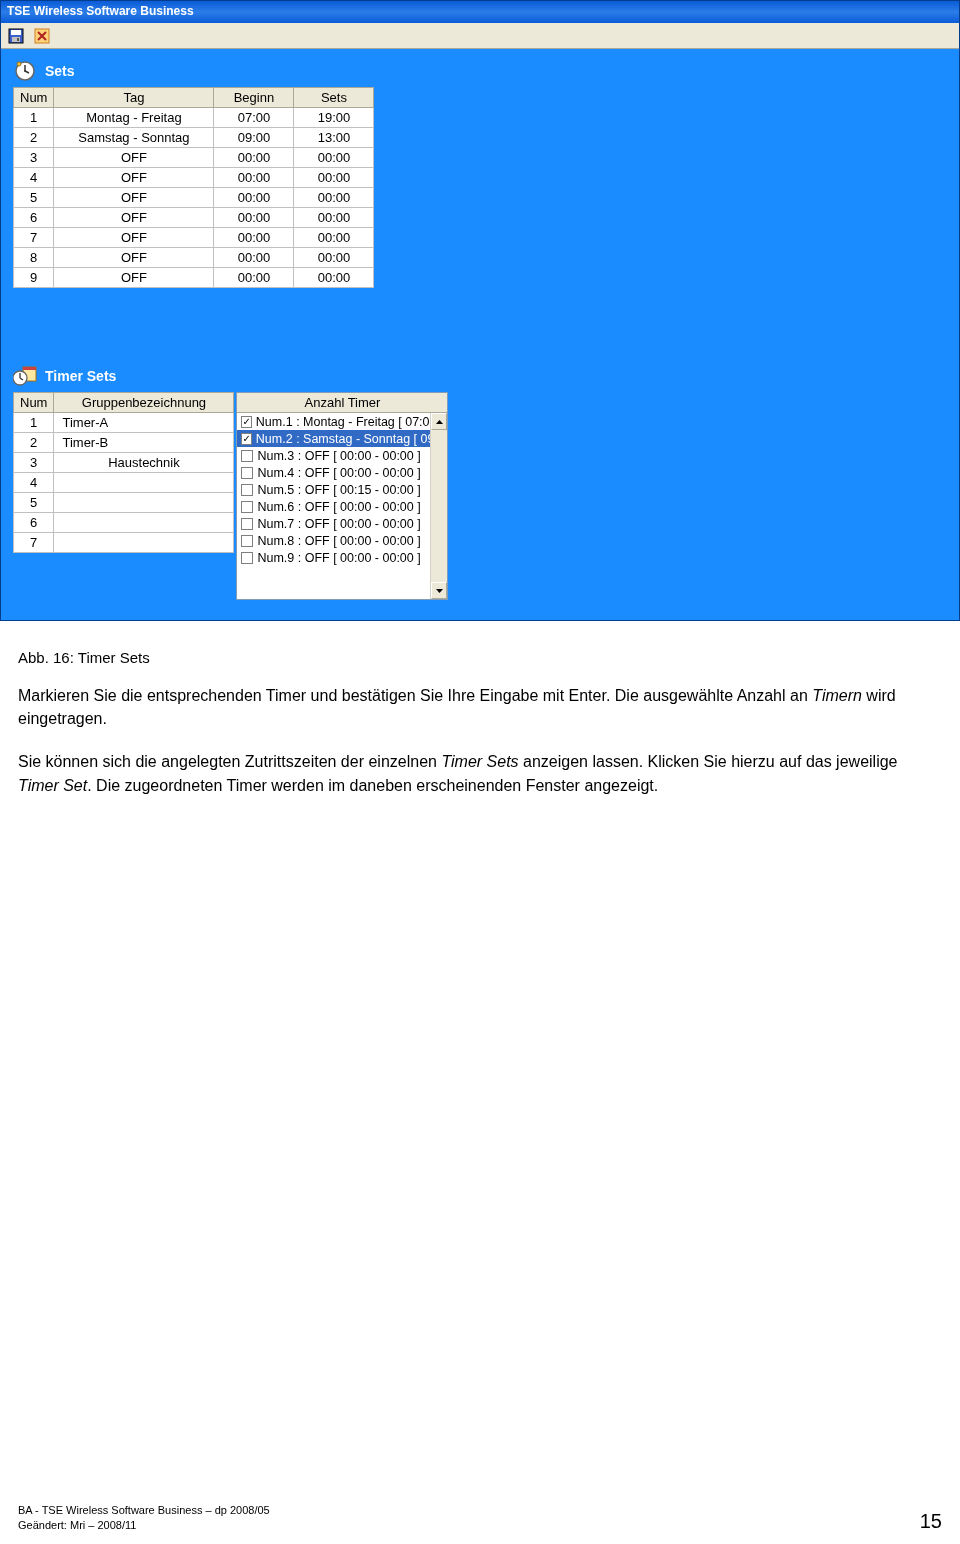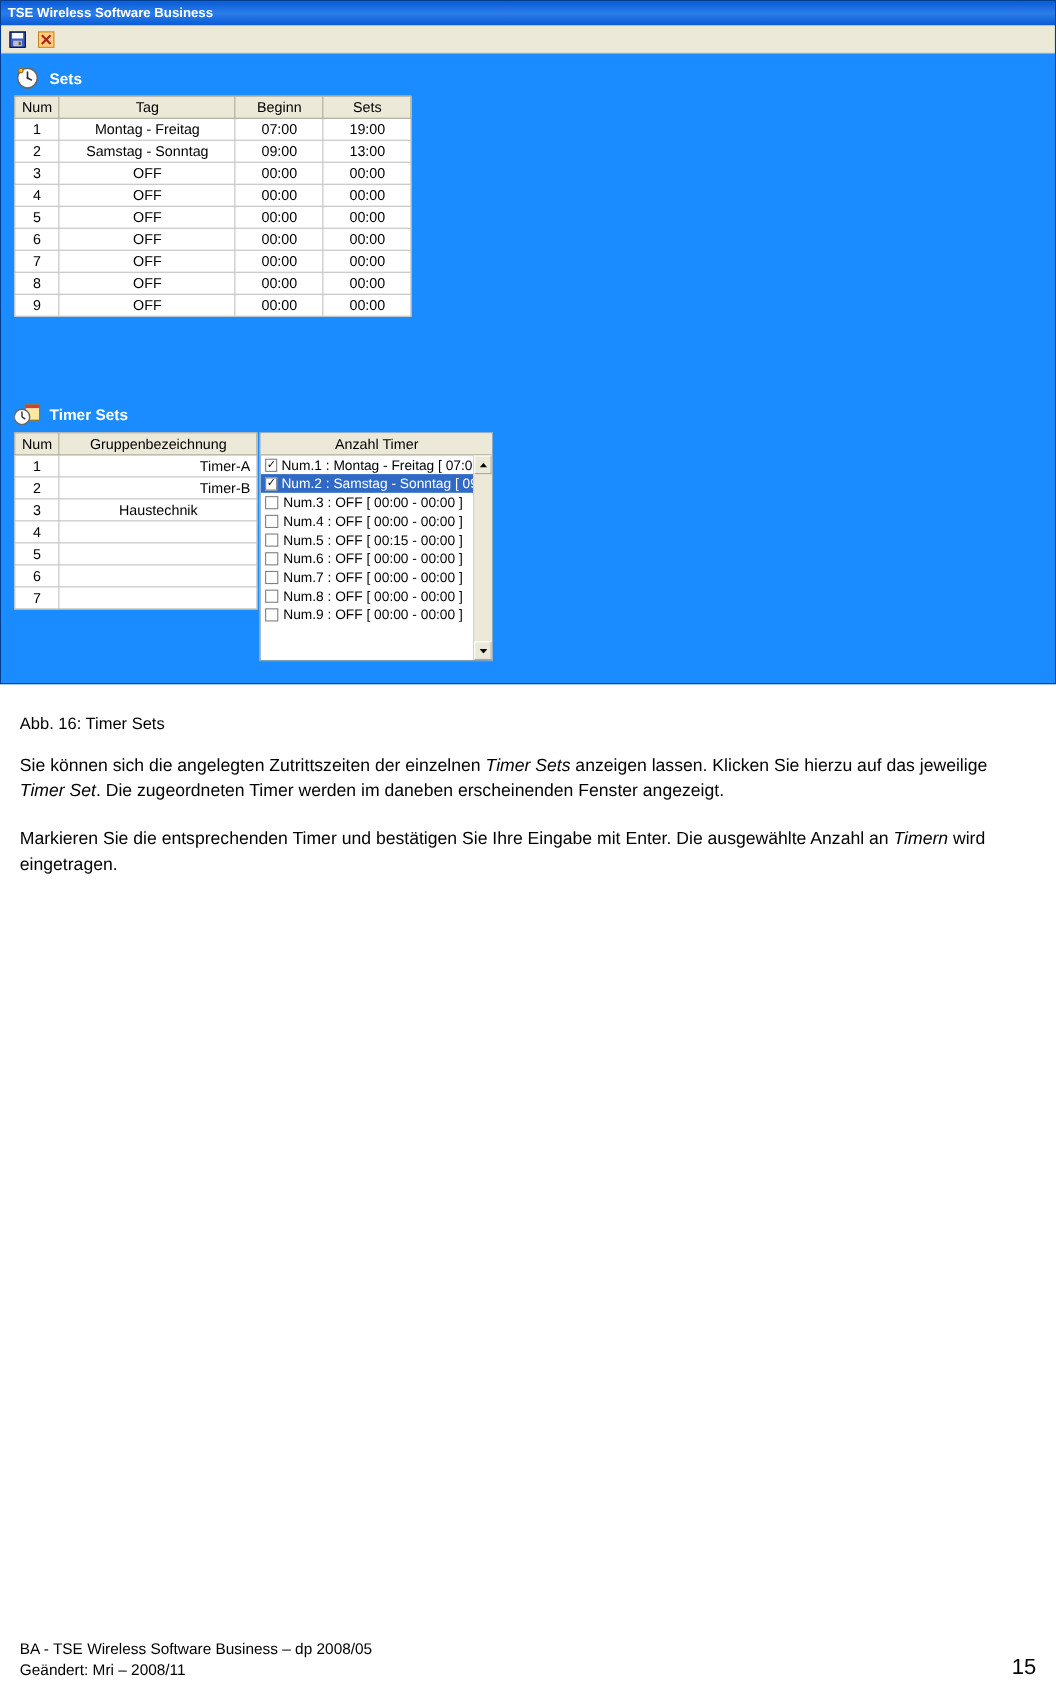--- a/index.html
+++ b/index.html
@@ -83,21 +83,21 @@
     padding: 2px 6px;
     font-weight: normal;
     font-size: 13px;
     text-align: center;
   }
   table.grid td {
     border: 1px solid #c0c0c0;
     padding: 2px 6px;
     text-align: center;
   }
-  table.grid td.left { text-align: right; padding-left: 8px; }
+  table.grid td.left { text-align: left; padding-left: 8px; }
   table.grid td.num-col { text-align: center; width: 30px; }
   .timer-grid th:nth-child(1) { width: 38px; }
   .timer-grid th:nth-child(2) { width: 160px; }
   .timer-grid th:nth-child(3) { width: 80px; }
   .timer-grid th:nth-child(4) { width: 80px; }
 
   .sets-row {
     display: flex;
     gap: 2px;
     align-items: flex-start;
@@ -198,22 +198,23 @@
     position: absolute;
     left: 18px;
     width: 924px;
     top: 1490px;
     display: flex;
     justify-content: space-between;
     align-items: flex-end;
     font-family: "Verdana","Arial",sans-serif;
   }
   .footer-left {
-    font-size: 14px;
+    font-size: 11px;
     line-height: 1.35;
+    margin-top: 13px;
   }
   .footer-right {
     font-size: 20px;
   }
   .page-wrap { position: relative; width:960px; height:1544px; }
 </style>
 </head>
 <body>
 <div class="page-wrap">
 
@@ -437,24 +438,24 @@
       </div>
 
     </div>
   </div>
 
   <div class="doc-text">
     <div class="caption">
       <span>Abb. 16: Timer Sets</span>
     </div>
     <p class="para">
-      <span>Sie können sich die angelegten Zutrittszeiten der einzelnen </span><em>Timer Sets</em><span> anzeigen lassen. Klicken Sie hierzu auf das jeweilige </span><em>Timer Set</em><span>. Die zugeordneten Timer werden im daneben erscheinenden Fenster angezeigt.</span>
+      <span>Markieren Sie die entsprechenden Timer und bestätigen Sie Ihre Eingabe mit Enter. Die ausgewählte Anzahl an </span><em>Timern</em><span> wird eingetragen.</span>
     </p>
     <p class="para">
-      <span>Markieren Sie die entsprechenden Timer und bestätigen Sie Ihre Eingabe mit Enter. Die ausgewählte Anzahl an </span><em>Timern</em><span> wird eingetragen.</span>
+      <span>Sie können sich die angelegten Zutrittszeiten der einzelnen </span><em>Timer Sets</em><span> anzeigen lassen. Klicken Sie hierzu auf das jeweilige </span><em>Timer Set</em><span>. Die zugeordneten Timer werden im daneben erscheinenden Fenster angezeigt.</span>
     </p>
   </div>
 
   <div class="footer">
     <div class="footer-left">
       <div>BA - TSE Wireless Software Business – dp 2008/05</div>
       <div>Geändert: Mri – 2008/11</div>
     </div>
     <div class="footer-right">15</div>
   </div>

